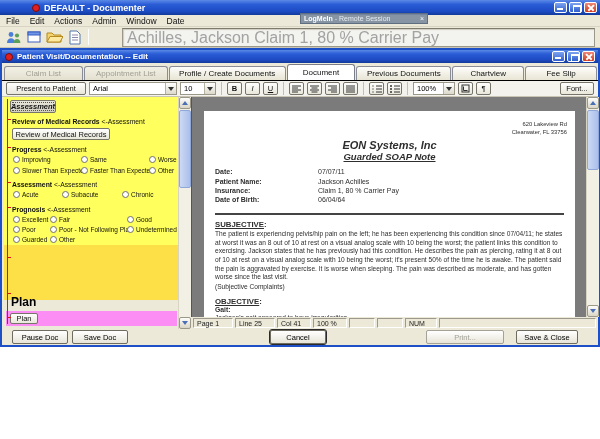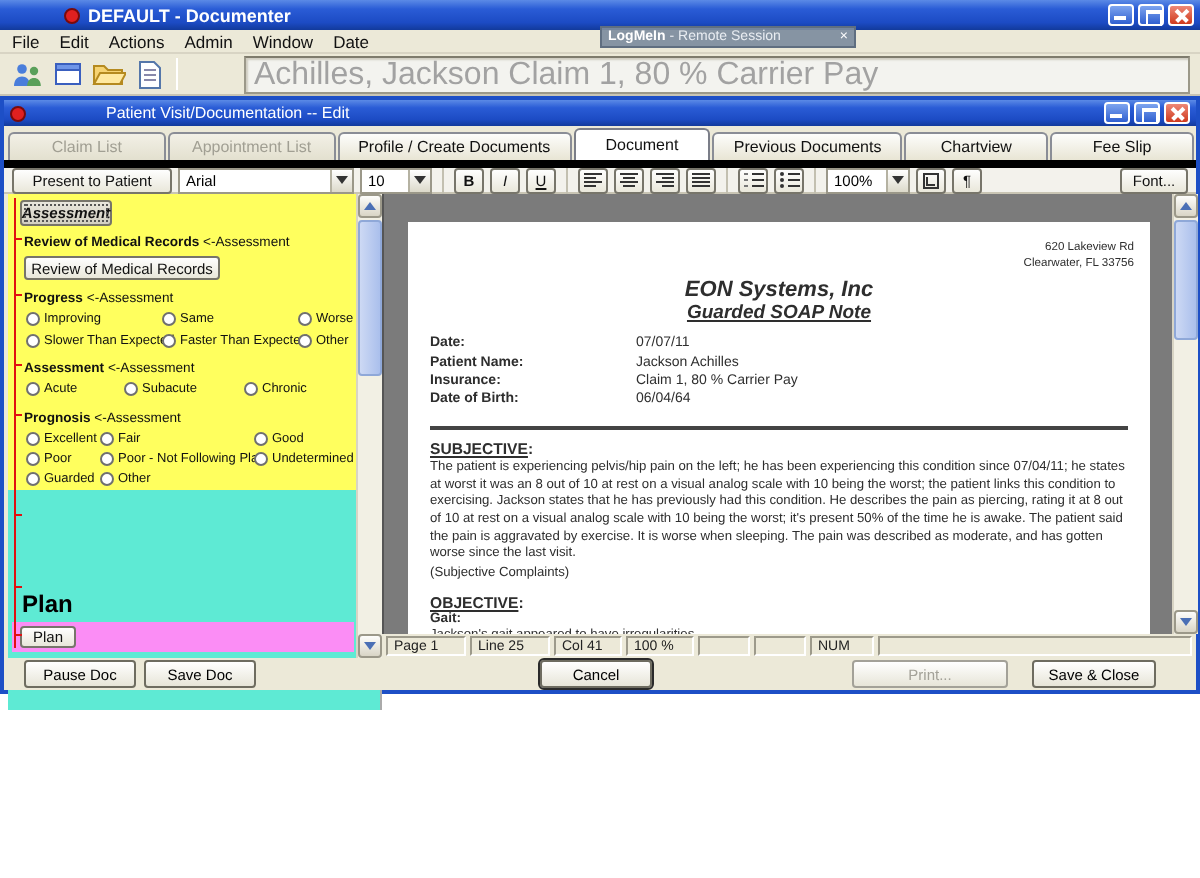--- a/index.html
+++ b/index.html
@@ -32,43 +32,43 @@
   #patient-field { left:122px; top:28px; width:473px; height:19px; background:#f3f3ef;
     border:1px solid #9b9889; border-top-color:#7e7b6d; box-shadow:inset 1px 1px 1px #cfccc0;
     font-size:16px; color:#a2a2a2; line-height:17px; padding:0 4px; white-space:nowrap; overflow:hidden; }
   #logmein { left:300px; top:13px; width:128px; height:11px; background:rgba(125,140,158,.92);
     border:1px solid #5f6e80; color:#e9edf2; font-size:7px; display:flex; align-items:center; padding:0 3px; z-index:50; }
   #logmein b { color:#fff; margin-right:2px; }
   #logmein .x { margin-left:auto; color:#fff; font-size:7px; line-height:7px; }
 
   
   #inner { left:0; top:48px; width:600px; height:299px; border:2px solid #1d4fc6; background:#ECE9D8; }
-  #inner-titlebar { left:0; top:0; width:596px; height:13px; font-size:8px; font-weight:normal;gap:36px; }
+  #inner-titlebar { left:0; top:0; width:596px; height:13px; font-size:8px; font-weight:bold; }
   #tabbar { left:0; top:13px; width:596px; height:17px; background:#ECE9D8; display:flex;
     align-items:flex-end; padding:2px 1px 0 2px; gap:1px; }
   .tab { border:1px solid #8a8d96; border-bottom:none; border-radius:3px 3px 0 0;
     background:linear-gradient(180deg,#fdfdfb,#e8e5d4); height:14px; font-size:8px;
     display:flex; align-items:center; justify-content:center; color:#111; padding:0 2px; }
   .tab.active { background:#fff; height:16px; border-color:#7b7e88; }
   .tab.disabled { color:#a19f93; background:linear-gradient(180deg,#f2f0e6,#e3e0cf); }
 
-  #fmtbar { left:0; top:30px; width:596px; height:17px; background:#f3f2ec; border-top:4px solid #000000;
+  #fmtbar { left:0; top:30px; width:596px; height:17px; background:#f3f2ec; border-top:1px solid #000000;
     border-bottom:1px solid #c9c5b4; display:flex; align-items:center; padding:0 4px; gap:3px; font-size:7.5px; }
   .btn { border:1px solid #77756a; border-radius:2px; background:linear-gradient(180deg,#fefefe,#e9e7da);
     font-size:7.5px; color:#111; display:inline-flex; align-items:center; justify-content:center; }
   .combo { border:1px solid #9b9889; background:#fff; height:13px; display:flex; align-items:center;
     font-size:7.5px; padding-left:3px; position:relative; }
   .combo .arrow { margin-left:auto; width:11px; height:11px; background:linear-gradient(180deg,#fff,#dcd9ca);
     border-left:1px solid #b5b2a2; display:flex; align-items:center; justify-content:center; }
   .tri-down { width:0; height:0; border-left:3px solid transparent; border-right:3px solid transparent; border-top:4px solid #333; }
   .fmt-btn { width:15px; height:13px; }
   .fmt-sep { width:1px; height:13px; background:#c3c0b0; margin:0 2px; }
 
   
-  #panel { left:2px; top:47px; width:187px; height:258px; background:#5eead4; border-right:1px solid #aaa; }
+  #panel { left:2px; top:47px; width:187px; height:203px; background:#fde047; border-right:1px solid #aaa; }
   #panel-content { left:0; top:0; width:174px; height:232px; overflow:hidden; font-size:6.5px; }
   #yellow { left:0; top:0; width:174px; height:148px; background:#ffff5e; }
   .red-rail { left:3px; top:2px; width:1px; height:225px; background:#e01010; z-index:5; }
   .red-tick { position:absolute; left:3px; width:4px; height:1px; background:#e01010; z-index:5; }
   .sec-label { position:absolute; left:8px; font-size:6.8px; color:#111; white-space:nowrap; }
   .sec-label b { font-size:6.8px; }
   .radio-row { position:absolute; left:9px; display:flex; white-space:nowrap; }
   .radio { display:inline-flex; align-items:center; flex:0 0 auto; color:#111; }
   .radio::before { content:""; width:5px; height:5px; border:1px solid #707070; border-radius:50%;
     background:#fff; display:inline-block; margin-right:2px; flex:0 0 auto; }

